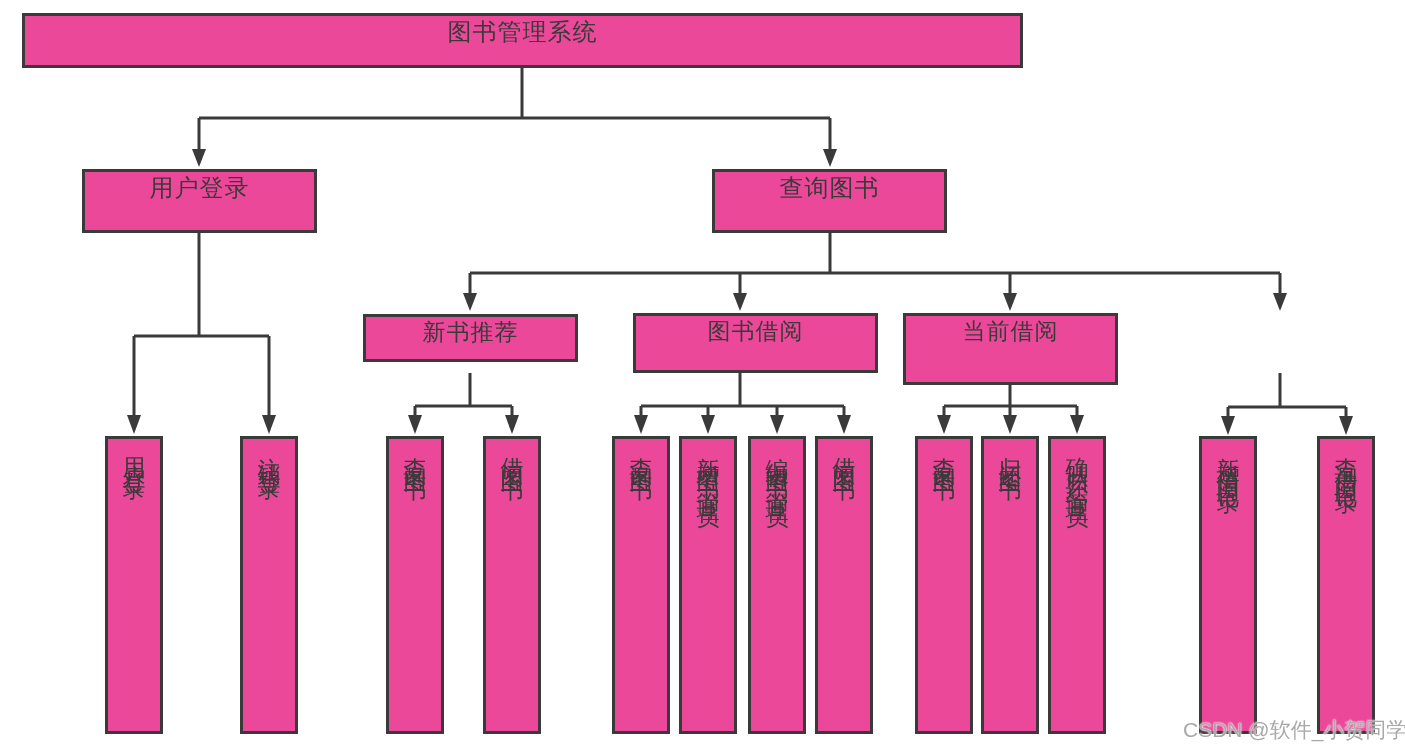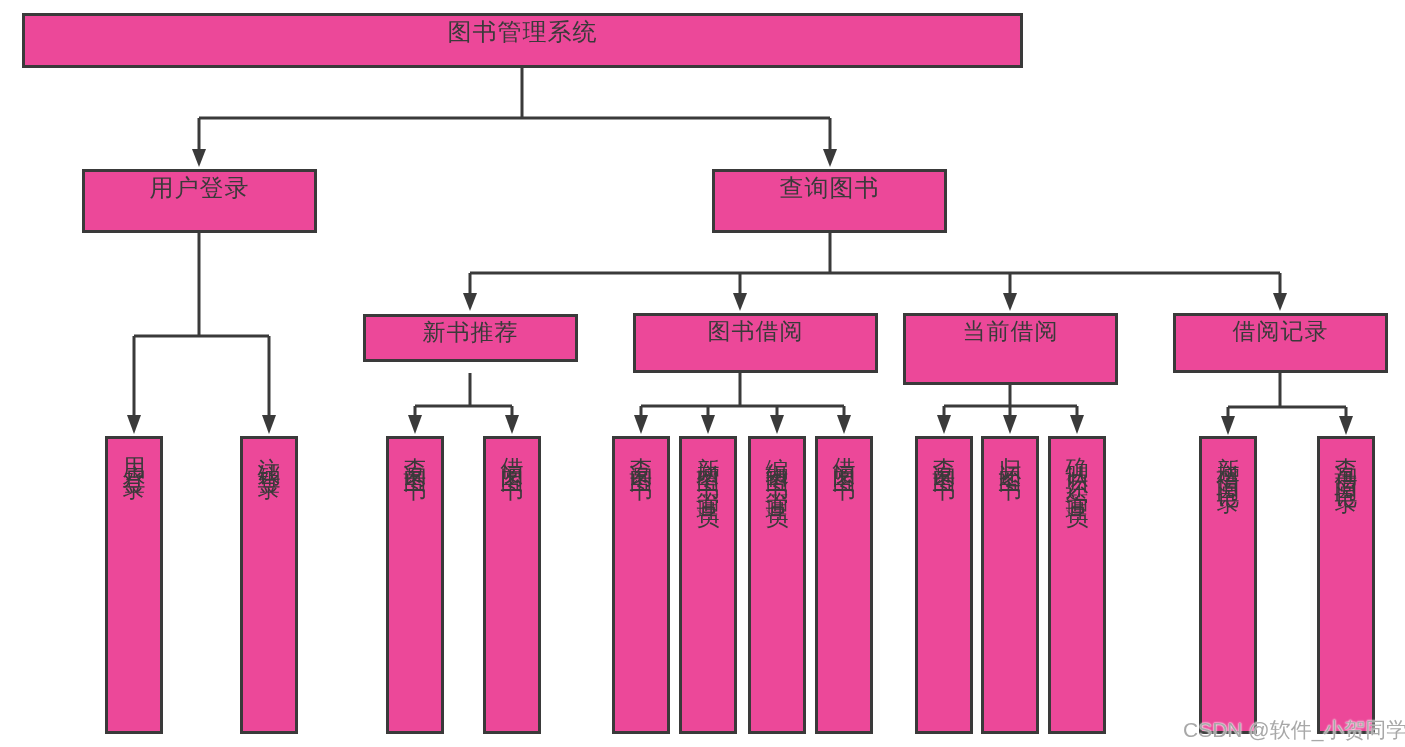--- a/index.html
+++ b/index.html
@@ -98,23 +98,20 @@
 
   <div class="box lv2" style="left:363px;top:314px;width:215px;height:48px">
     <span class="hlabel">新书推荐</span>
   </div>
   <div class="box lv2" style="left:633px;top:313px;width:245px;height:60px">
     <span class="hlabel">图书借阅</span>
   </div>
   <div class="box lv2" style="left:903px;top:313px;width:215px;height:72px">
     <span class="hlabel">当前借阅</span>
   </div>
-  <div class="box lv2" style="left:1173px;top:313px;width:215px;height:60px">
-    <span class="hlabel">借阅记录</span>
-  </div>
 
   <div class="box leaf" style="left:105px;top:436px">
     <span class="vlabel">用户登录</span>
   </div>
   <div class="box leaf" style="left:240px;top:436px">
     <span class="vlabel">注销登录</span>
   </div>
   <div class="box leaf" style="left:386px;top:436px">
     <span class="vlabel">查询图书</span>
   </div>

